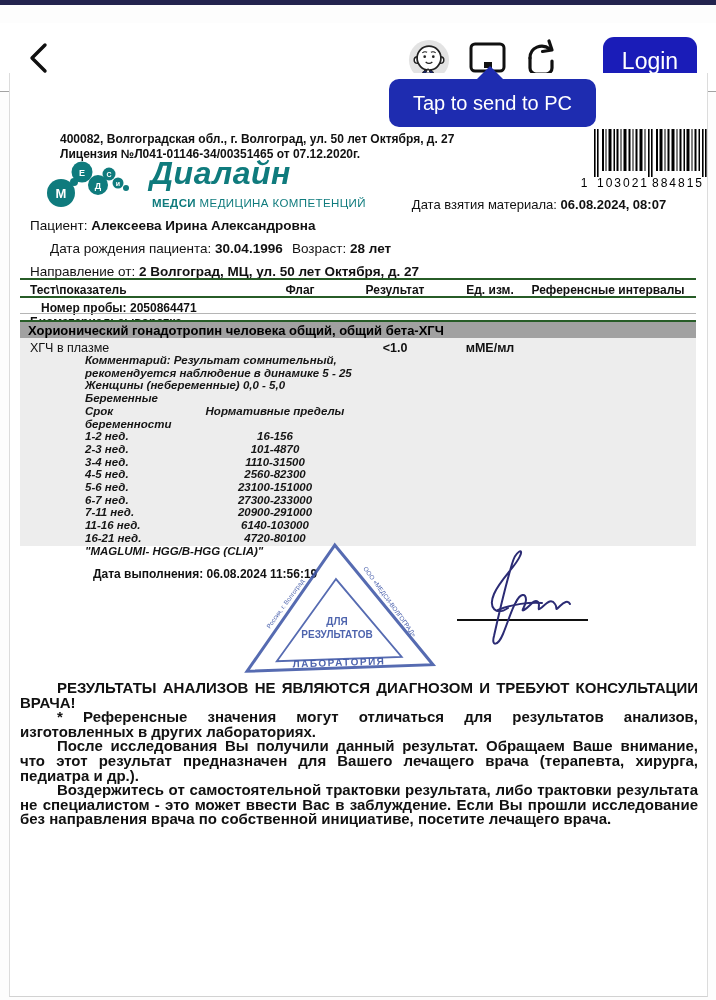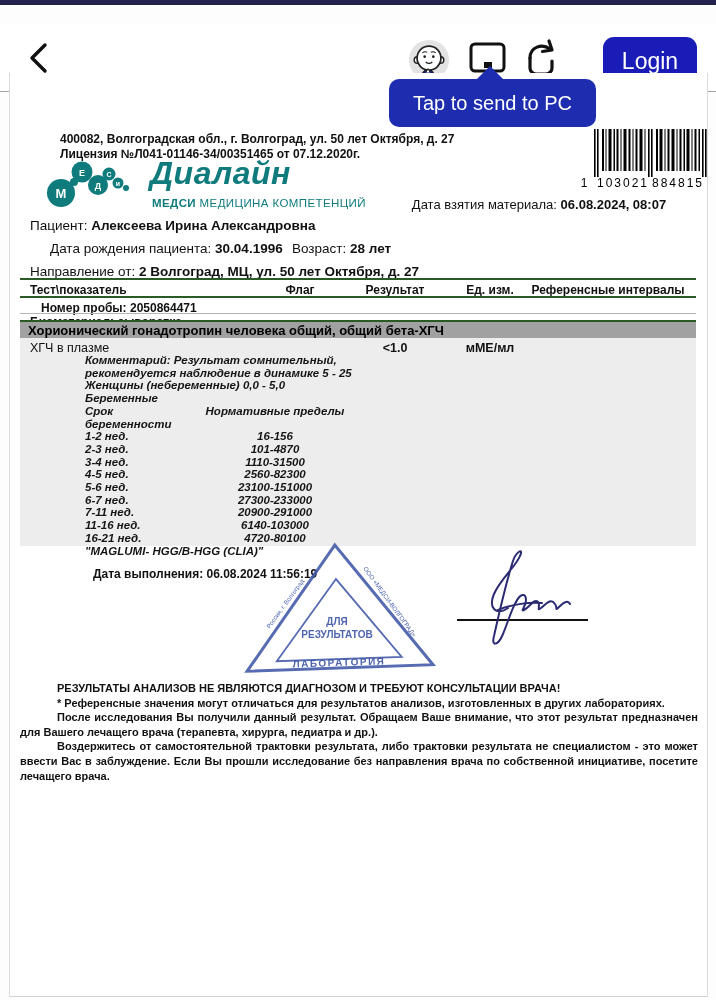--- a/index.html
+++ b/index.html
@@ -28,21 +28,21 @@
   .band{left:20px;top:320px;width:676px;height:34px;background:#a1a1a1;border-top:2px solid #275c27;
         font-weight:bold;font-size:13px;line-height:18px;padding-left:8px;box-sizing:border-box;color:#000;}
   .lightblock{left:20px;top:338px;width:676px;height:208px;background:#ededed;}
   .comment{left:85px;top:354px;width:320px;font-style:italic;font-weight:bold;font-size:11.5px;line-height:12.7px;color:#151515;}
   .prow{display:flex;}
   .prow .w{width:110px;}
   .prow .r{width:160px;text-align:center;}
   .execline{left:93px;top:567px;font-size:12px;font-weight:bold;}
   .docname{left:427px;top:627px;width:172px;text-align:center;font-weight:bold;font-size:12px;}
   .sigline{left:457px;top:619px;width:131px;height:2px;background:#111;}
-  .disclaimer{left:20px;top:681px;width:678px;font-size:11px;font-weight:bold;line-height:14.6px;text-align:justify;}
+  .disclaimer{left:20px;top:681px;width:678px;font-size:15px;font-weight:bold;line-height:14.6px;text-align:justify;}
   .disclaimer p{margin:0;text-indent:37px;}
   svg{display:block;}
 </style>
 </head>
 <body>
 
 <div class="stage">
 
   <div class="abs topstrip"></div>
   <div class="abs toolbar">

